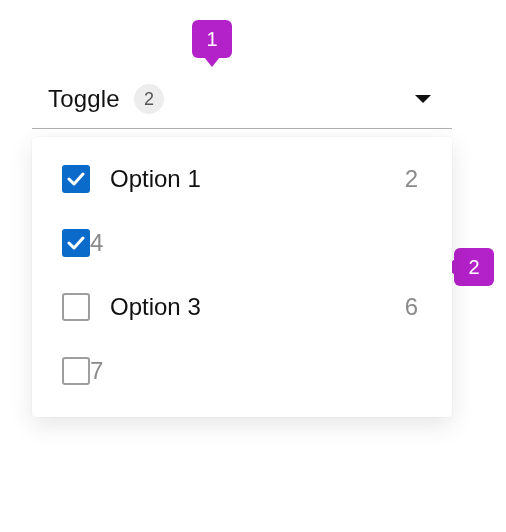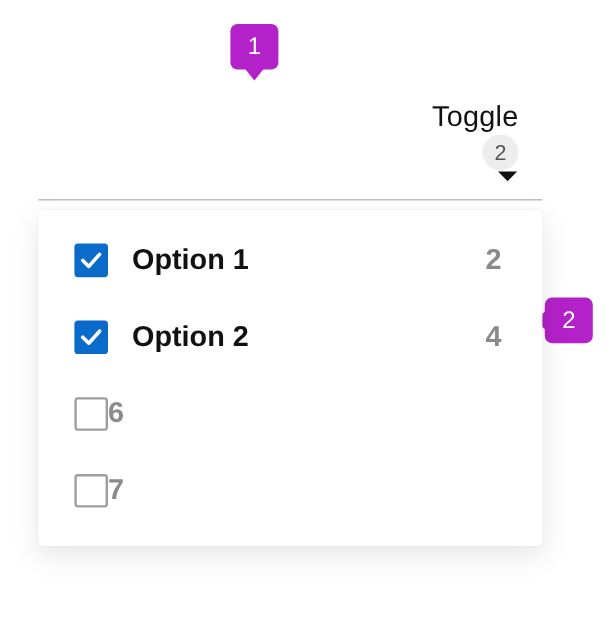--- a/index.html
+++ b/index.html
@@ -13,24 +13,23 @@
     position: relative;
   }
   .wrap {
     position: absolute;
     left: 32px;
     top: 72px;
     width: 420px;
   }
   .header {
     display: flex;
-    align-items: flex-end;
+    align-items: center;
     padding: 12px 20px 14px 16px;
     border-bottom: 1px solid #b0b0b0;
-    flex-direction: column;
   }
   .header .title {
     font-size: 24px;
     color: #111;
     letter-spacing: 0.2px;
   }
   .header .badge {
     margin-left: 14px;
     width: 30px;
     height: 30px;
@@ -49,21 +48,20 @@
     justify-content: center;
   }
   .caret svg { display: block; }
 
   .panel {
     margin-top: 8px;
     background: #ffffff;
     border-radius: 4px;
     box-shadow: 0 8px 24px rgba(0,0,0,0.10), 0 0 0 1px rgba(0,0,0,0.02);
     padding: 10px 0 14px 0;
-    font-weight: bold;
   }
   .opt {
     display: flex;
     align-items: center;
     padding: 18px 34px 18px 30px;
   }
   .cb {
     width: 28px;
     height: 28px;
     border: 2px solid #9e9e9e;
@@ -172,26 +170,26 @@
       <span class="label">Option 1</span>
       <span class="count">2</span>
     </div>
 
     <div class="opt">
       <span class="cb checked">
         <svg width="18" height="14" viewBox="0 0 18 14">
             <path d="M2 7 L7 12 L16 2" stroke="#fff" stroke-width="3" fill="none" stroke-linecap="round" stroke-linejoin="round"></path>
           </svg>
       </span>
-      <span class="label">Option 2</span>
       <span class="count">4</span>
     </div>
 
     <div class="opt">
       <span class="cb"></span>
+      <span class="label">Option 3</span>
       <span class="count">6</span>
     </div>
 
     <div class="opt">
       <span class="cb"></span>
       <span class="count">7</span>
     </div>
 
   </div>
 </div>

